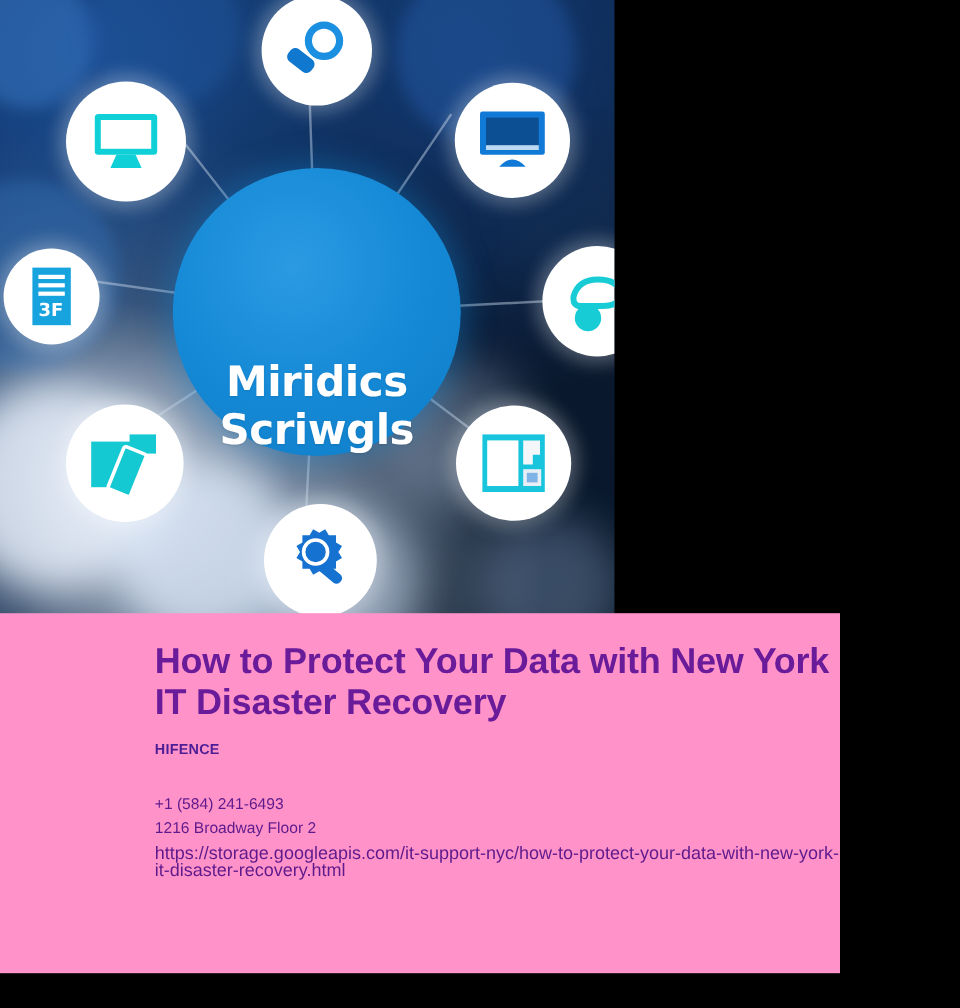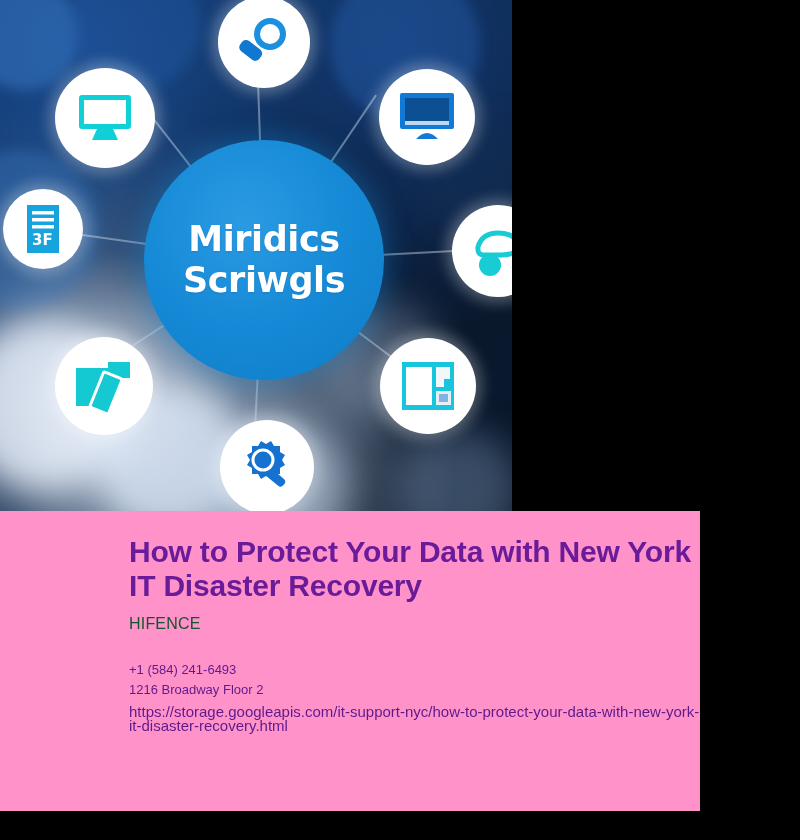--- a/index.html
+++ b/index.html
@@ -66,21 +66,21 @@
     position: absolute;
     left: 144px;
     top: 140px;
     width: 240px;
     height: 240px;
     border-radius: 50%;
     background: radial-gradient(circle at 42% 34%, #2b9ae3 0%, #1589d6 52%, #0f7cc6 100%);
     display: flex;
     flex-direction: column;
     align-items: center;
-    justify-content: center;
+    justify-content: flex-end;
     box-shadow: 0 0 24px 6px rgba(21,137,214,0.35);
   }
   .hub-line {
     color: #ffffff;
     font-family: "DejaVu Sans", sans-serif;
     font-weight: bold;
     font-size: 35px;
     line-height: 1.16;
     letter-spacing: -0.4px;
     text-shadow: 0 1px 2px rgba(0,0,0,0.10);
@@ -102,24 +102,24 @@
     margin: 0;
     color: #6a1b9a;
     font-size: 30px;
     line-height: 34px;
     font-weight: bold;
     letter-spacing: -0.2px;
     max-width: 600px;
   }
   .subtitle {
     margin: 11px 0 0 0;
-    color: #14532d;
-    font-size: 16px;
+    color: #4c1d95;
+    font-size: 12px;
     line-height: 20px;
-    font-weight: normal;
+    font-weight: bold;
     letter-spacing: 0.2px;
   }
   .contact {
     margin-top: 26px;
   }
   .contact-line {
     color: #5e1a8c;
     font-size: 13px;
     line-height: 20px;
   }
@@ -189,21 +189,21 @@
       <span>
         <svg width="58" height="52" viewBox="0 0 58 52">
           <rect x="2" y="2" width="54" height="36" rx="2" fill="#1179d6"></rect>
           <rect x="7" y="7" width="44" height="26" fill="#0d4f93"></rect>
           <rect x="7" y="30" width="44" height="4" fill="#bcd9f4"></rect>
           <path d="M18 48 q11 -12 22 0 z" fill="#1179d6"></path>
         </svg>
       </span>
     </div>
 
-    <div class="node" style="left:3px;top:189px;width:80px;height:80px;text-align:right;">
+    <div class="node" style="left:3px;top:207px;width:80px;height:80px;text-align:right;">
       <span>
         <svg width="44" height="52" viewBox="0 0 44 52">
           <rect x="6" y="2" width="32" height="48" fill="#16a3de"></rect>
           <rect x="11" y="8" width="22" height="3.5" fill="#ffffff"></rect>
           <rect x="11" y="15" width="22" height="3.5" fill="#ffffff"></rect>
           <rect x="11" y="22" width="22" height="3.5" fill="#ffffff"></rect>
           <text x="11" y="42" font-family="DejaVu Sans, sans-serif" font-size="15" font-weight="bold" fill="#ffffff">3F</text>
         </svg>
       </span>
     </div>

